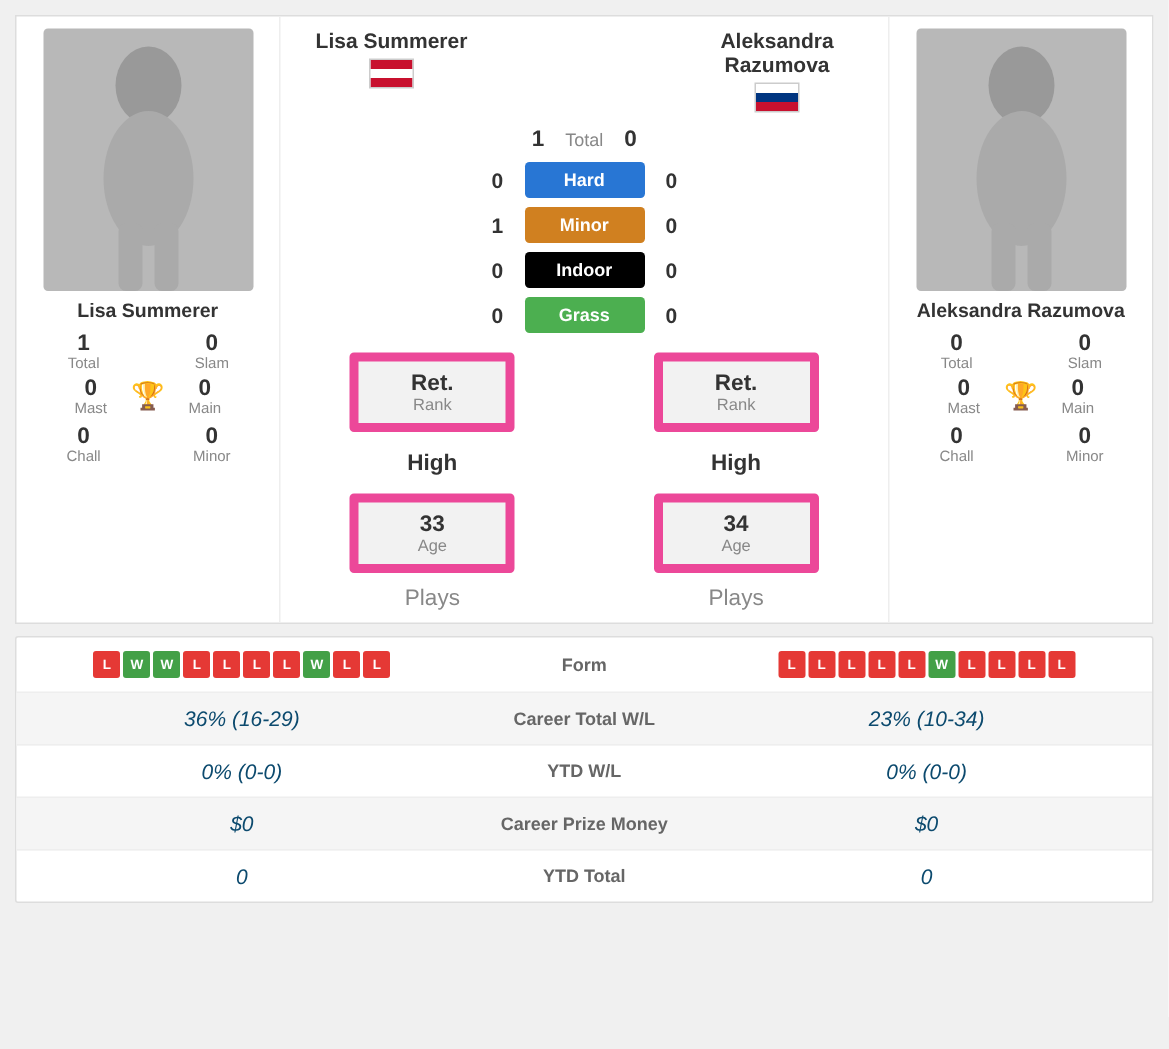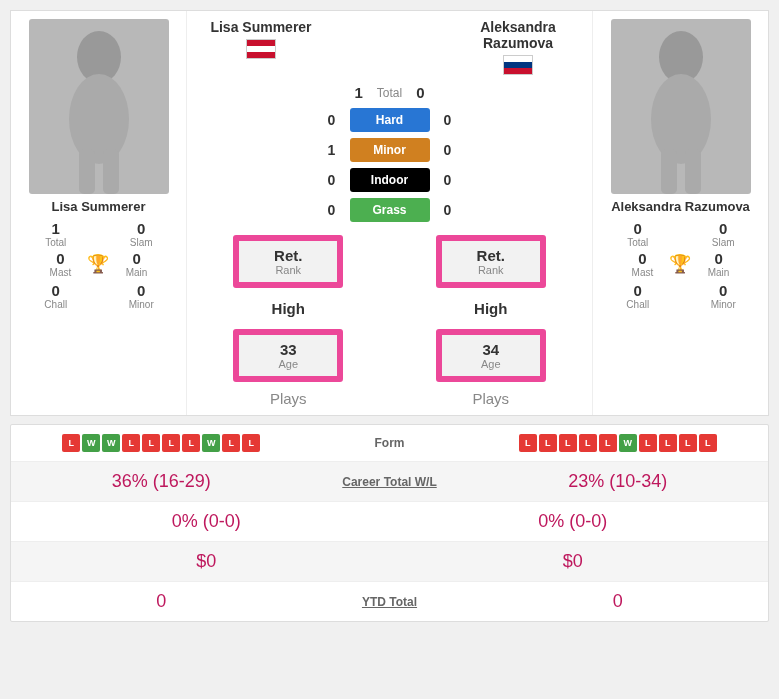--- a/index.html
+++ b/index.html
@@ -14,26 +14,26 @@
 
     .main-container {
       background: #f0f0f0;
       padding: 10px;
     }
 
     .stat-row-label {
       font-weight: bold;
       font-size: 12px;
       color: #555;
-      text-decoration: underline;
     }
 
     .stat-row-value {
-      font-size: 18px;
-      color: #be185d;
+      font-size: 14px;
+      color: #0c4a6e;
+      font-style: italic;
     }
 
     .flag-center {
       text-align: center;
       font-size: 18px;
       margin-top: 4px;
     }
 
     
     .flag-austria {
@@ -498,25 +498,27 @@
     </div>
 
     <div class="stats-trow" style="background:#f5f5f5;">
       <div class="stcol-left stat-row-value">36% (16-29)</div>
       <div class="stcol-mid stat-row-label">Career Total W/L</div>
       <div class="stcol-right stat-row-value">23% (10-34)</div>
     </div>
 
     <div class="stats-trow">
       <div class="stcol-left stat-row-value">0% (0-0)</div>
+      <div class="stcol-mid stat-row-label">YTD W/L</div>
       <div class="stcol-right stat-row-value">0% (0-0)</div>
     </div>
 
     <div class="stats-trow" style="background:#f5f5f5;">
       <div class="stcol-left stat-row-value">$0</div>
+      <div class="stcol-mid stat-row-label">Career Prize Money</div>
       <div class="stcol-right stat-row-value">$0</div>
     </div>
 
     <div class="stats-trow">
       <div class="stcol-left stat-row-value">0</div>
       <div class="stcol-mid stat-row-label">YTD Total</div>
       <div class="stcol-right stat-row-value">0</div>
     </div>
 
   </div>

